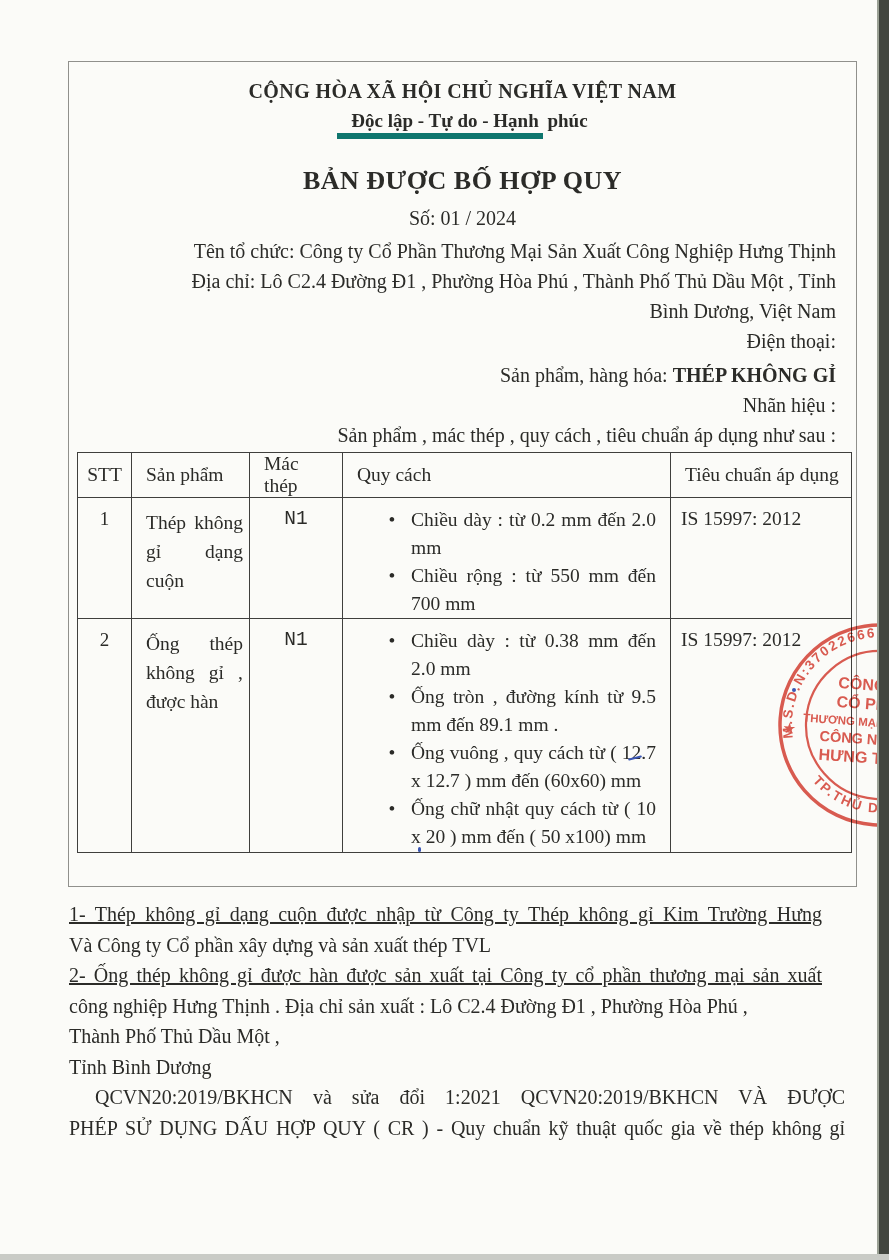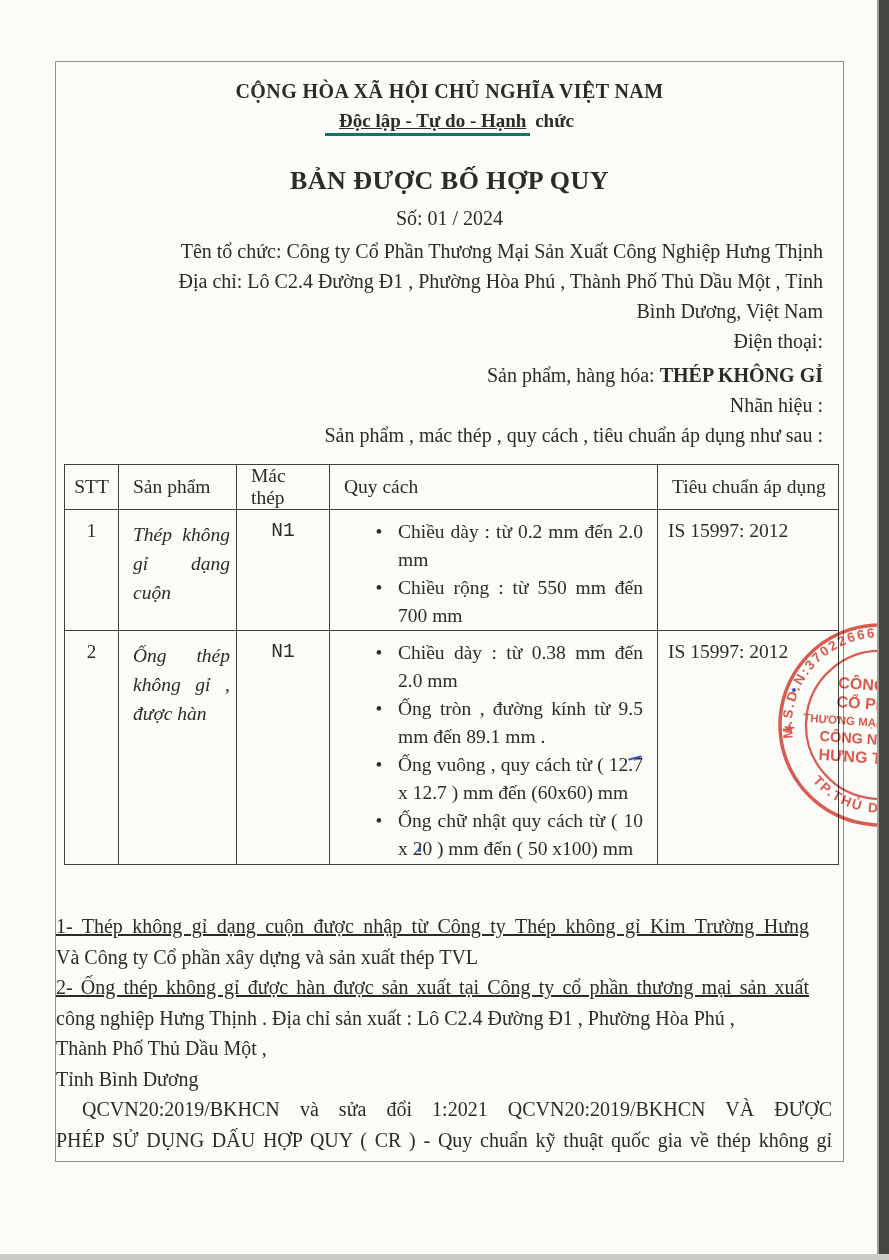--- a/index.html
+++ b/index.html
@@ -2,52 +2,52 @@
 <html><head>
 <meta charset="utf-8">
 <style>
   html,body{margin:0;padding:0;background:#ffffff;}
   .page{
     position:relative;width:889px;height:1260px;overflow:hidden;
     background:#fbfbf8;color:#2b2b28;
     font-family:"Liberation Serif", serif;
   }
   .frame{
-    position:absolute;left:55px;top:61px;width:789px;height:1101px;
+    position:absolute;left:68px;top:61px;width:789px;height:826px;
     border:1px solid #90908c;box-sizing:border-box;
   }
   
   .doc-header{text-align:center;padding-top:17px;}
   .nat-title{font-size:20px;font-weight:700;letter-spacing:.4px;line-height:24px;}
   .motto{font-size:19px;font-weight:700;margin-top:6px;line-height:23px;}
-  .motto .u{border-bottom:3px solid #0f766e;padding:0 4px 2px 14px;text-decoration:underline;}
+  .motto .u{border-bottom:6px solid #0f766e;padding:0 4px 2px 14px;}
   .doc-title{font-size:26px;font-weight:700;margin-top:34px;line-height:30px;letter-spacing:.5px;}
   .doc-num{font-size:20px;margin-top:8px;line-height:28px;}
   
   .info{margin:4px 0 0 37px;font-size:20px;line-height:30px;width:730px;text-align:right;}
   .info p{margin:0;}
   .info .shift{margin-left:0;}
   .info .sp-gap{margin-top:4px;}
   .bold{font-weight:700;}
   
   table.spec{
-    border-collapse:collapse;margin:14px 0 0 8px;width:774px;
+    border-collapse:collapse;margin:2px 0 0 8px;width:774px;
     font-size:19.5px;table-layout:fixed;
   }
   table.spec th, table.spec td{
     border:1px solid #3f3f3d;font-weight:400;box-sizing:border-box;
     vertical-align:top;
   }
   table.spec thead tr{height:44px;}
   table.spec th{text-align:left;padding:0 6px 0 14px;vertical-align:middle;}
   table.spec th.th-c{text-align:center;padding:0;}
   tr.row-1{height:94px;}
   tr.row-2{height:234px;}
   td.c-stt{text-align:center;padding-top:10px;font-size:19px;}
-  td.c-sp{padding:10px 6px 0 14px;text-align:justify;line-height:29px;font-style:italic;}
+  td.c-sp{padding:10px 6px 0 14px;text-align:justify;line-height:29px;}
   td.c-mac{text-align:center;padding-top:10px;font-family:Liberation Mono, monospace;}
   td.c-qc{padding:8px 14px 0 30px;}
   td.c-tc{padding:10px 6px 0 10px;}
   .qitem{display:flex;line-height:28px;}
   .qb{width:38px;flex:none;text-align:center;}
   .qb::before{content:"\2022";}
   .qt{flex:1;text-align:justify;}
   
   .notes{margin-top:46px;font-size:20px;line-height:30.5px;}
   .notes div{margin:0;}
@@ -79,21 +79,21 @@
 </style>
 </head>
 <body>
 
 <div class="page">
 
   <div class="frame">
 
     <div class="doc-header">
       <div class="nat-title">CỘNG HÒA XÃ HỘI CHỦ NGHĨA VIỆT NAM</div>
-      <div class="motto"><span class="u">Độc lập - Tự do - Hạnh</span><span> chức</span></div>
+      <div class="motto"><span class="u">Độc lập - Tự do - Hạnh</span><span> phúc</span></div>
       <div class="doc-title">BẢN ĐƯỢC BỐ HỢP QUY</div>
       <div class="doc-num">Số: 01 / 2024</div>
     </div>
 
     <div class="info">
       <p>Tên tổ chức: Công ty Cổ Phần Thương Mại Sản Xuất Công Nghiệp Hưng Thịnh</p>
       <p>Địa chỉ: Lô C2.4 Đường Đ1 , Phường Hòa Phú , Thành Phố Thủ Dầu Một , Tỉnh</p>
       <p>Bình Dương, Việt Nam</p>
       <p>Điện thoại:</p>
       <p class="shift sp-gap"><span>Sản phẩm, hàng hóa: </span><span class="bold">THÉP KHÔNG GỈ</span></p>

